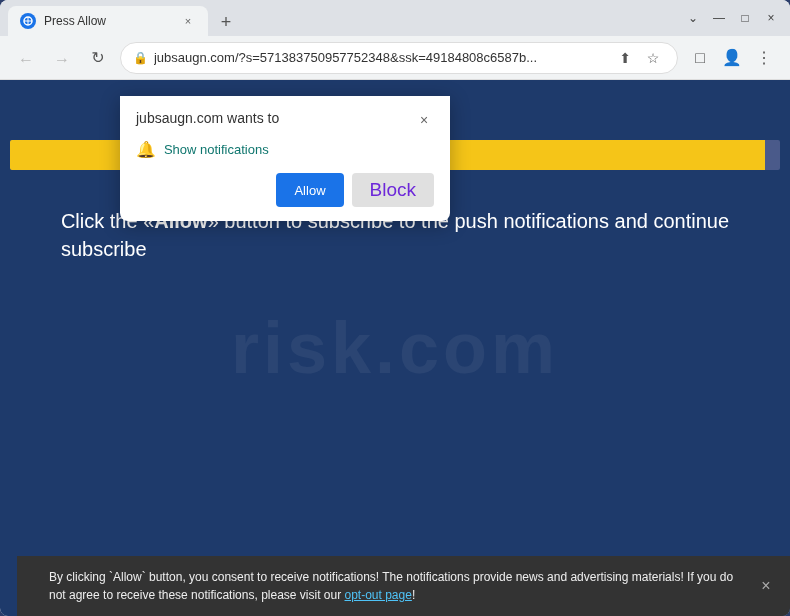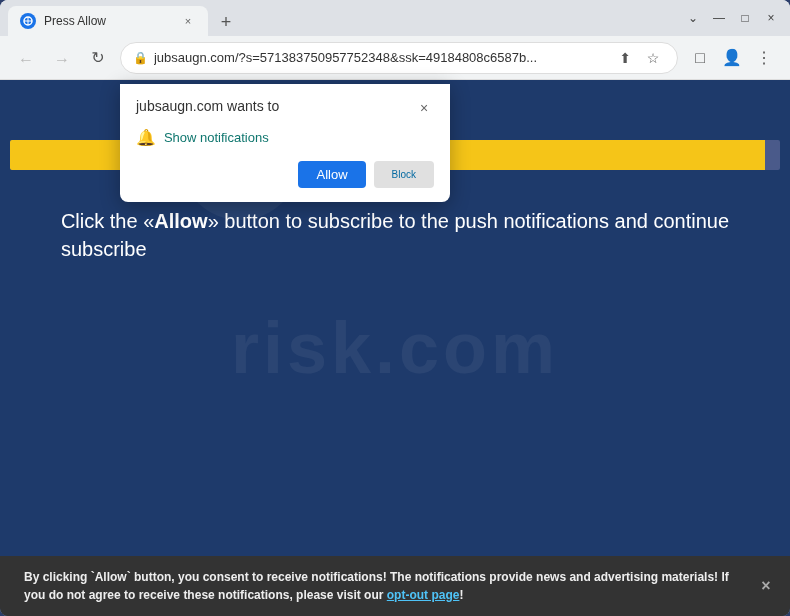--- a/index.html
+++ b/index.html
@@ -278,21 +278,21 @@
       line-height: 1.4;
     }
 
     .main-message .allow-text {
       font-weight: bold;
     }
 
     
     .permission-popup {
       position: absolute;
-      top: 4px;
+      top: 16px;
       left: 120px;
       width: 330px;
       background: white;
       border-radius: 0 0 8px 8px;
       box-shadow: 0 4px 20px rgba(0,0,0,0.3);
       padding: 14px 16px;
       z-index: 10;
     }
 
     .popup-header {
@@ -349,42 +349,41 @@
       border: none;
       border-radius: 4px;
       padding: 6px 18px;
       font-size: 13px;
       cursor: pointer;
       font-family: inherit;
     }
 
     .btn-block {
       background: #e0e0e0;
-      color: #0369a1;
+      color: #6d28d9;
       border: none;
       border-radius: 4px;
       padding: 6px 18px;
-      font-size: 10px;
+      font-size: 19px;
       cursor: pointer;
       font-family: inherit;
     }
 
     
     .bottom-bar {
       position: absolute;
       bottom: 0;
-      left: 0;
+      left: 17px;
       right: 0;
       background: #333;
       color: #eee;
-      padding: 12px 40px 12px 24px;
+      padding: 12px 40px 12px 32px;
       font-size: 12px;
       line-height: 1.5;
       z-index: 20;
-      font-weight: bold;
     }
 
     .bottom-bar a {
       color: #4fc3f7;
       text-decoration: underline;
     }
 
     .bottom-bar-close {
       position: absolute;
       right: 12px;

